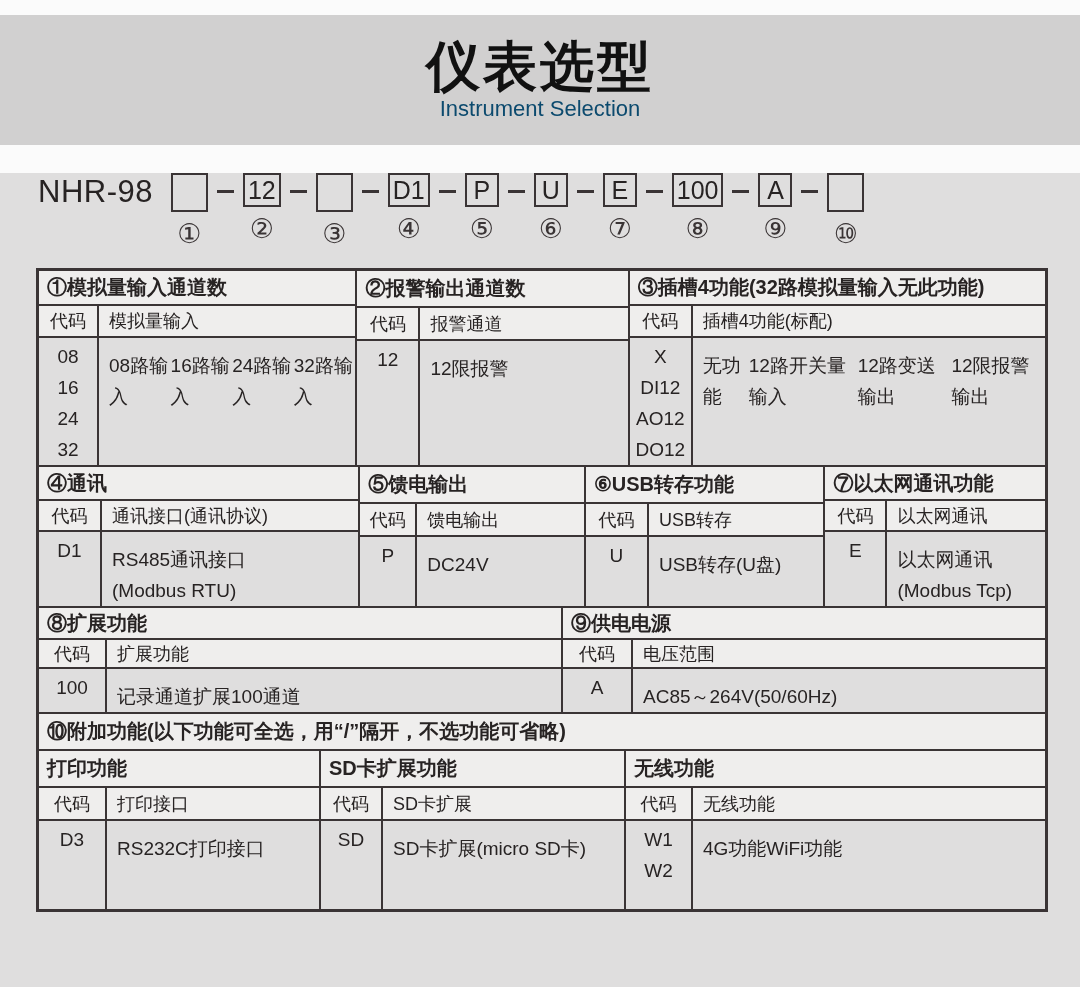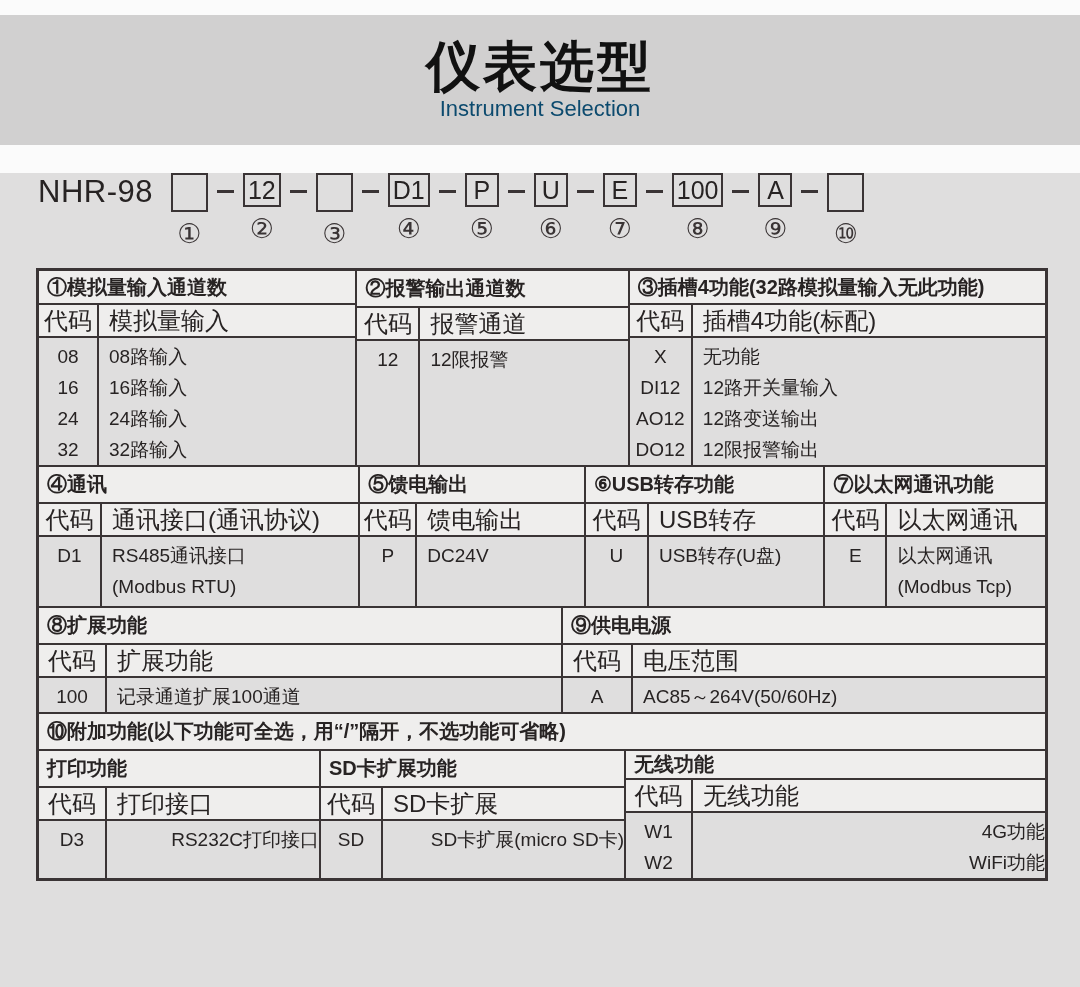--- a/index.html
+++ b/index.html
@@ -83,46 +83,46 @@
     display: flex; align-items: center;
     padding-left: 8px;
     font-size: 20px; font-weight: 700;
     white-space: nowrap; overflow: hidden;
   }
   .sec-head {
     height: 33px;
     background: #efeeed;
     border-bottom: 2px solid #3a3435;
     display: flex; align-items: stretch;
-    font-size: 24px;
+    font-size: 18px;
   }
   .code-col {
     border-right: 2px solid #3a3435;
     display: flex; align-items: center; justify-content: center;
     flex: none;
   }
   .desc-col { flex: 1; display: flex; align-items: center; padding-left: 10px; }
   .sec-body { flex: 1; display: flex; font-size: 19px; }
   .code-cells {
     border-right: 2px solid #3a3435;
     display: flex; flex-direction: column; align-items: center;
     padding-top: 3px; flex: none;
   }
   .code-cells > div { line-height: 31px; }
-  .desc-cells { flex: 1; display: flex; flex-direction: column; padding: 3px 0 0 10px; }
+  .desc-cells { flex: 1; display: flex; padding: 12px 0 0 10px; }
   .desc-cells > div { line-height: 31px; white-space: pre-line; }
   .full-title {
     height: 37px;
     background: #efeeed;
     border-bottom: 2px solid #3a3435;
     display: flex; align-items: center;
     padding-left: 8px;
     font-size: 20px; font-weight: 700; text-align: center;
   }
-  .sub-row { display: flex; height: 127px; text-align: right; }
+  .sub-row { display: flex; height: 158px; text-align: right; }
   
   .g1 { height: 196px; justify-content: center; }
   .g2 { height: 141px; }
   .g3 { height: 106px; }
 </style>
 </head>
 <body>
 
 <div class="top-strip"></div>
 

